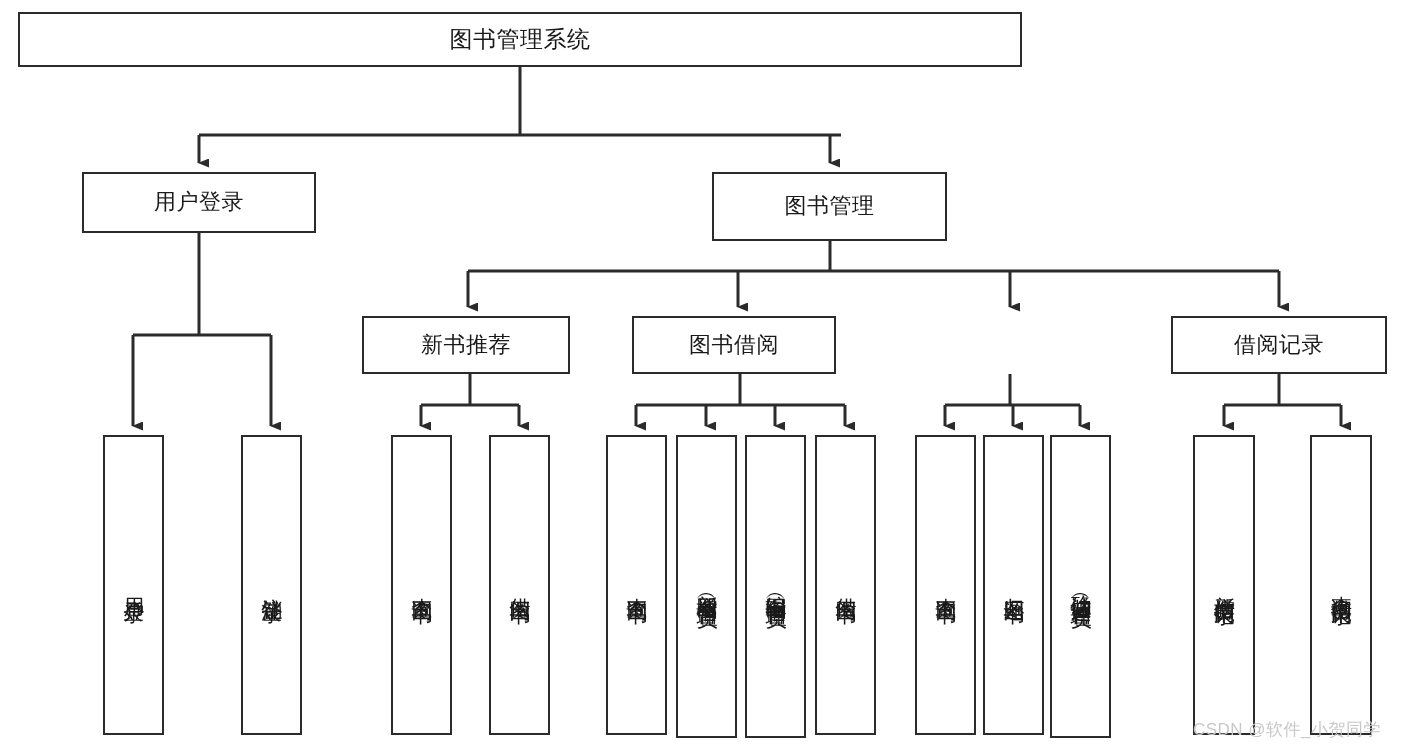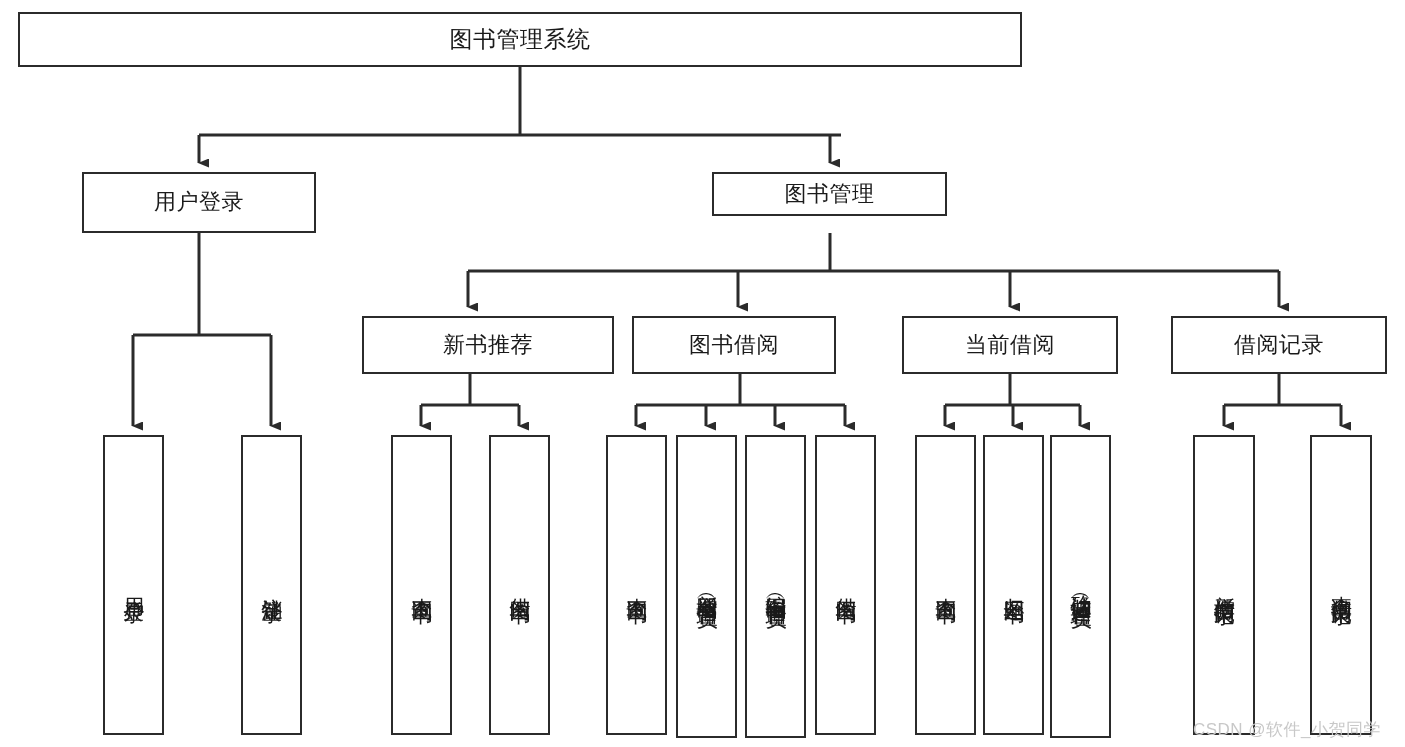--- a/index.html
+++ b/index.html
@@ -122,35 +122,32 @@
   </svg>
 
   <div class="node-box root-box" style="left:18px; top:12px; width:1004px; height:55px;">
     <span class="node-label h-label">图书管理系统</span>
   </div>
 
   <div class="node-box" style="left:82px; top:172px; width:234px; height:61px;">
     <span class="node-label h-label">用户登录</span>
   </div>
 
-  <div class="node-box" style="left:712px; top:172px; width:235px; height:44px;">
+  <div class="node-box" style="left:712px; top:172px; width:235px; height:69px;">
     <span class="node-label h-label">图书管理</span>
   </div>
 
-  <div class="node-box" style="left:362px; top:316px; width:252px; height:58px;">
+  <div class="node-box" style="left:362px; top:316px; width:208px; height:58px;">
     <span class="node-label h-label">新书推荐</span>
   </div>
 
   <div class="node-box" style="left:632px; top:316px; width:204px; height:58px;">
     <span class="node-label h-label">图书借阅</span>
   </div>
 
-  <div class="node-box" style="left:902px; top:316px; width:216px; height:58px;">
-    <span class="node-label h-label">当前借阅</span>
-  </div>
 
   <div class="node-box" style="left:1171px; top:316px; width:216px; height:58px;">
     <span class="node-label h-label">借阅记录</span>
   </div>
 
   <div class="node-box" style="left:103px; top:435px; width:61px; height:300px;">
     <span class="node-label v-label">用户登录</span>
   </div>
 
   <div class="node-box" style="left:241px; top:435px; width:61px; height:300px;">

